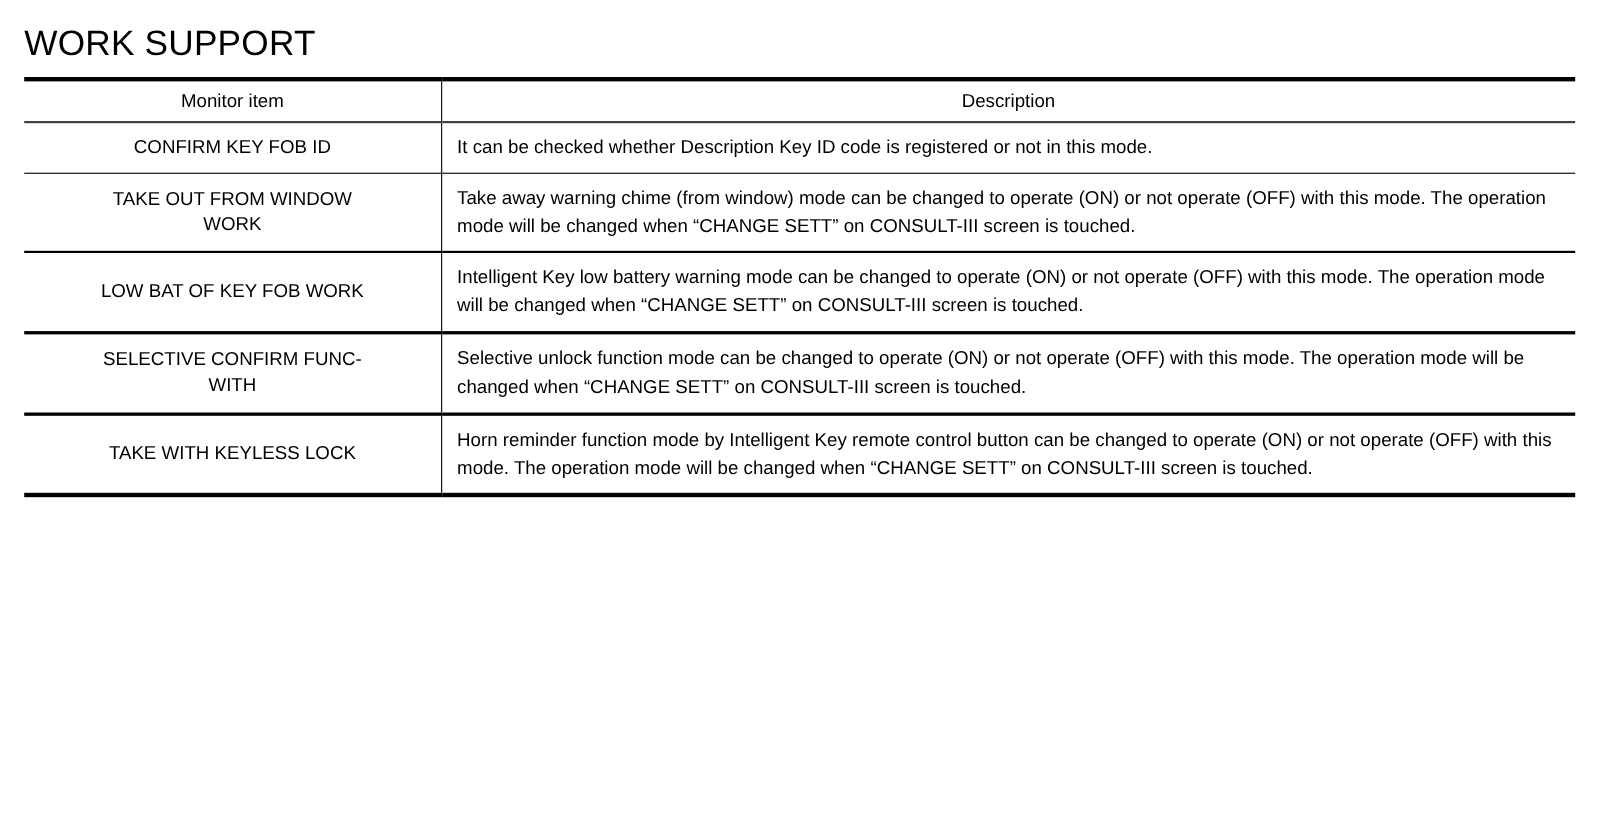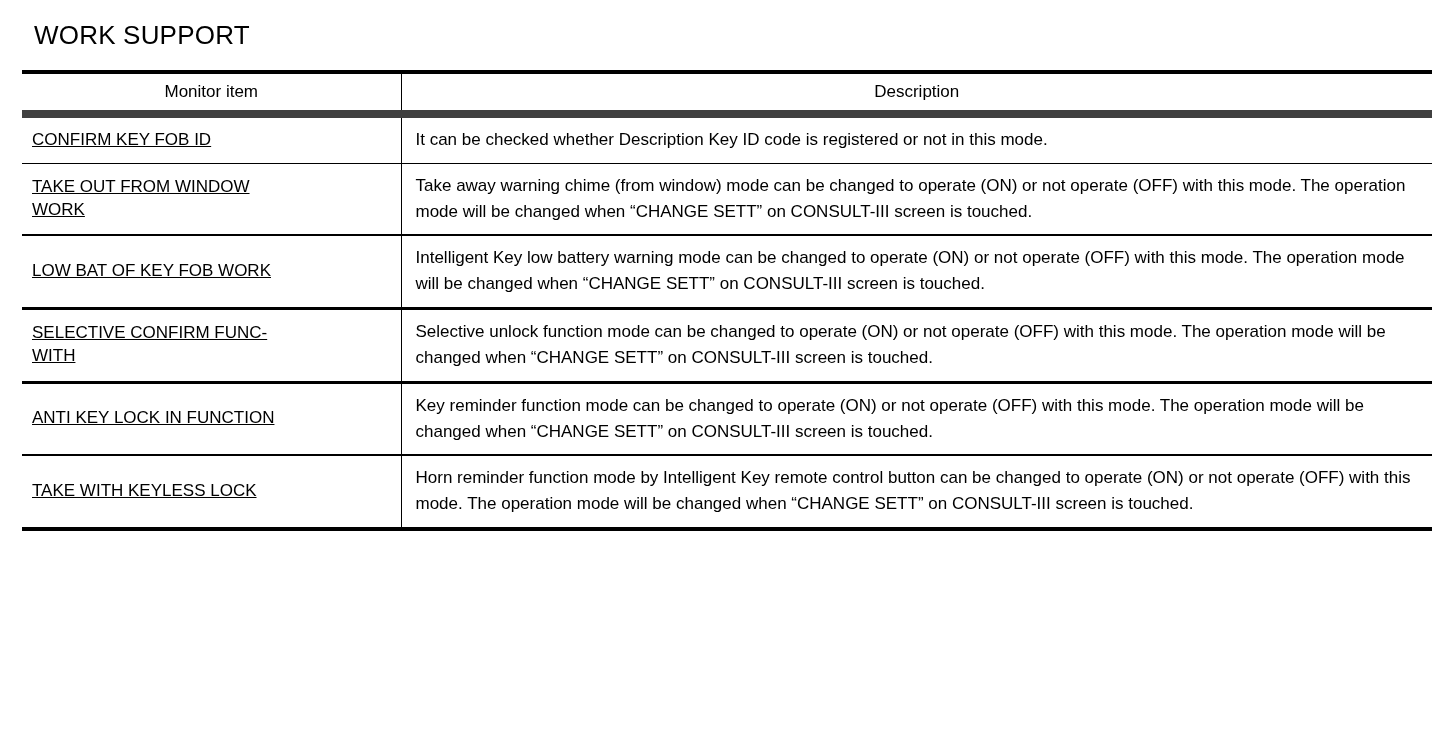--- a/index.html
+++ b/index.html
@@ -21,70 +21,68 @@
     width: 1456px;
     height: 754px;
     background: #ffffff;
   }
 
   
   .section-title {
     position: absolute;
     left: 22px;
     top: 2px;
-    font-size: 26px;
+    font-size: 32px;
     font-weight: 400;
     letter-spacing: 0.2px;
     line-height: 32px;
     white-space: nowrap;
-    margin-left: 12px;
   }
 
   
   .work-support-table {
     position: absolute;
     left: 22px;
     top: 70px;
     width: 1410px;
     border-collapse: collapse;
     table-layout: fixed;
     font-size: 17px;
     line-height: 1.0;
   }
 
   .work-support-table col.col-item   { width: 379px; }
   .work-support-table col.col-desc   { width: 1031px; }
 
   
   .work-support-table thead th {
     border-top: 4px solid #000;
-    border-bottom: 8px solid #404040;
+    border-bottom: 2px solid #404040;
     padding: 9px 6px 10px 6px;
     font-weight: 400;
     font-size: 17px;
     text-align: center;
     vertical-align: middle;
   }
   .work-support-table thead th.th-item {
     border-right: 1.5px solid #000;
   }
 
   
   .work-support-table tbody td {
     padding: 9px 8px 10px 8px;
     vertical-align: middle;
     font-size: 17px;
   }
   .work-support-table tbody td.cell-item {
-    text-align: left;
+    text-align: center;
     border-right: 1.5px solid #000;
     padding-left: 10px;
     padding-right: 10px;
     line-height: 1.33;
-    text-decoration: underline;
   }
   .work-support-table tbody td.cell-desc {
     text-align: left;
     padding-left: 14px;
     padding-right: 10px;
     line-height: 1.52;
   }
 
   
   .work-support-table tbody tr > td { border-bottom: 1.5px solid #000; }
@@ -133,26 +131,20 @@
           </td>
           <td class="cell-desc">Intelligent Key low battery warning mode can be changed to operate (ON) or not operate (OFF) with this mode. The operation mode will be changed when “CHANGE SETT” on CONSULT-III screen is touched.</td>
         </tr>
         <tr class="rule-thick">
           <td class="cell-item">
             <span class="item-line">SELECTIVE CONFIRM FUNC-</span>
             <span class="item-line">WITH</span>
           </td>
           <td class="cell-desc">Selective unlock function mode can be changed to operate (ON) or not operate (OFF) with this mode. The operation mode will be changed when “CHANGE SETT” on CONSULT-III screen is touched.</td>
         </tr>
-        <tr class="rule-medium">
-          <td class="cell-item">
-            <span class="item-line">ANTI KEY LOCK IN FUNCTION</span>
-          </td>
-          <td class="cell-desc">Key reminder function mode can be changed to operate (ON) or not operate (OFF) with this mode. The operation mode will be changed when “CHANGE SETT” on CONSULT-III screen is touched.</td>
-        </tr>
         <tr class="rule-bottom">
           <td class="cell-item">
             <span class="item-line">TAKE WITH KEYLESS LOCK</span>
           </td>
           <td class="cell-desc">Horn reminder function mode by Intelligent Key remote control button can be changed to operate (ON) or not operate (OFF) with this mode. The operation mode will be changed when “CHANGE SETT” on CONSULT-III screen is touched.</td>
         </tr>
       </tbody>
   </table>
 
 </div>

